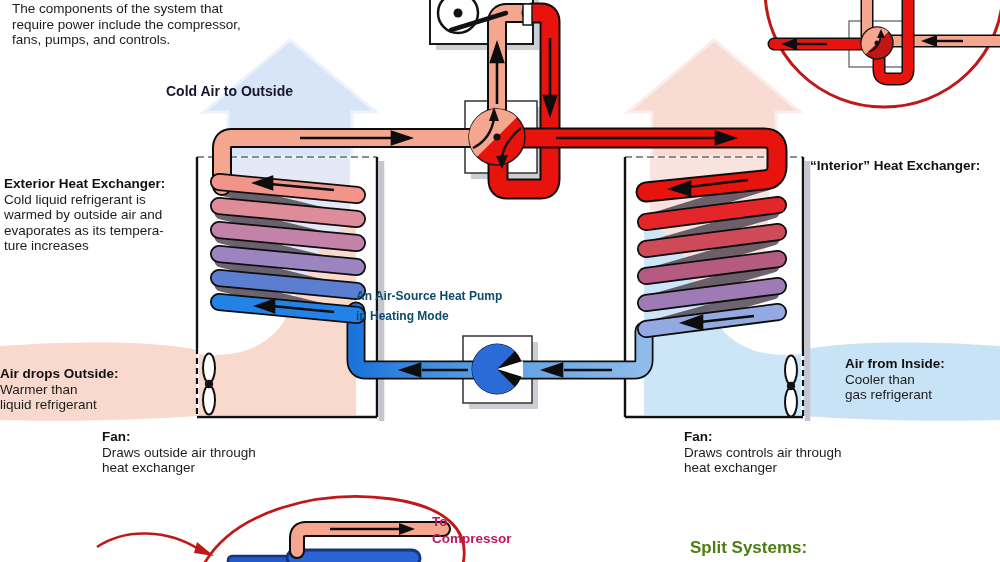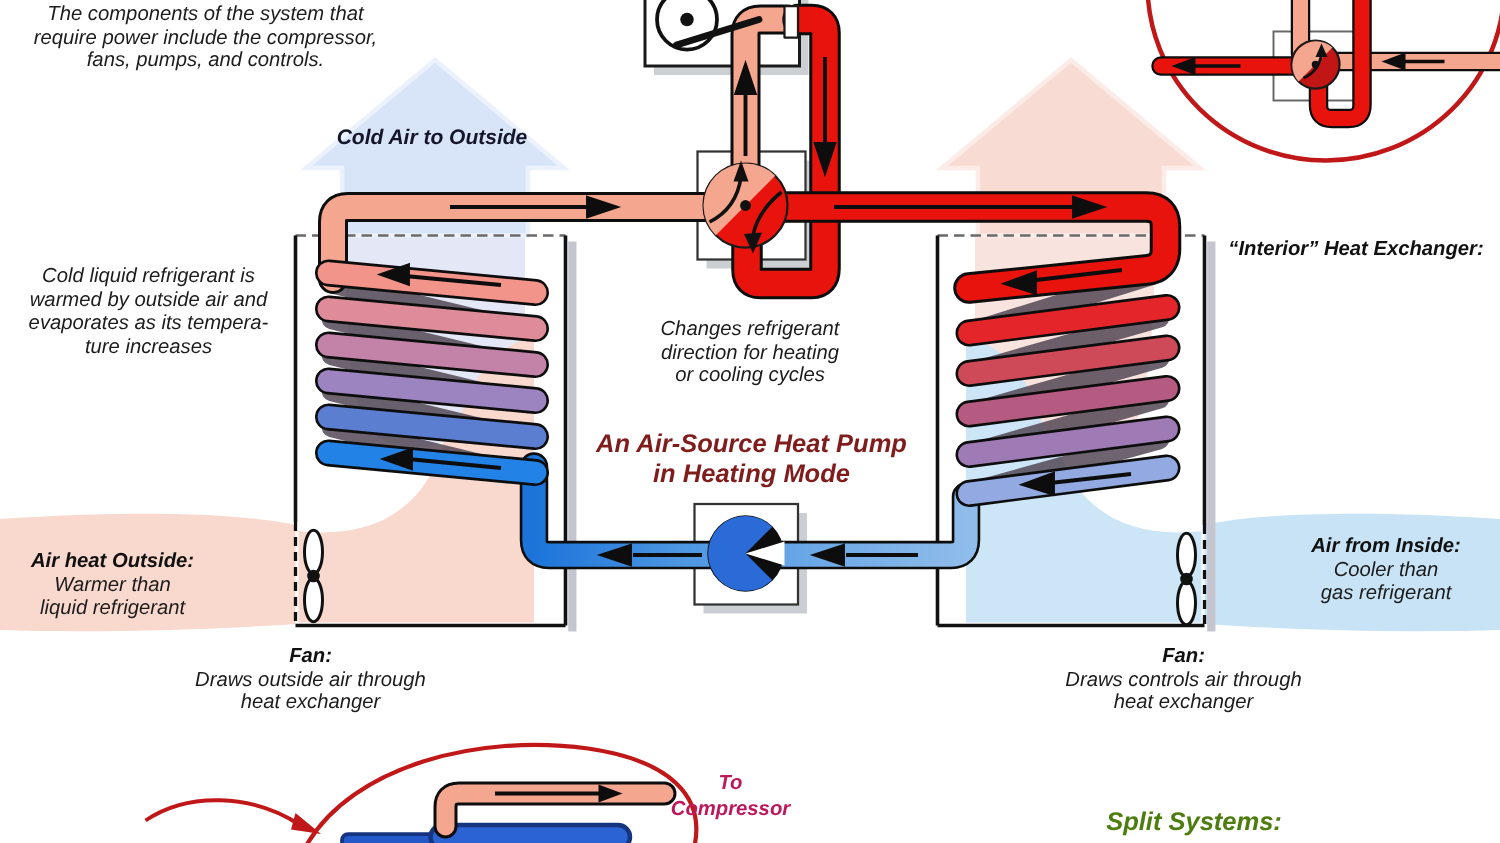--- a/index.html
+++ b/index.html
@@ -1,26 +1,26 @@
 <!DOCTYPE html>
 <html><head>
 <meta charset="utf-8">
 <style>
   html,body{margin:0;padding:0;background:#fff;}
   .stage{
     position:relative;width:1000px;height:562px;overflow:hidden;background:#fff;
     font-family:"Liberation Sans", sans-serif;color:#111;
   }
   .stage svg{position:absolute;left:0;top:0;}
-  .txt{position:absolute;text-align:center;line-height:15.5px;font-size:13.5px;color:#1c1c1c;font-style:italic;}
+  .txt{position:absolute;line-height:15.5px;font-size:13.5px;color:#1c1c1c;}
   .txt .t{font-weight:700;color:#111;}
   .txt .b{white-space:pre-line;}
   .pre{white-space:pre-line;}
   .airlabel{font-weight:700;font-size:14px;color:#15152b;}
-  .redtitle{font-weight:700;font-size:17px;line-height:20px;color:#7f1d1d;white-space:pre-line;}
+  .redtitle{font-weight:700;font-size:12px;line-height:20px;color:#0c4a6e;white-space:pre-line;}
   .splitsys{font-weight:700;font-size:17px;color:#4d7c0f;}
   .tocomp{font-weight:700;font-size:13.5px;line-height:17px;color:#be185d;white-space:pre-line;}
 </style>
 </head>
 <body>
 
 <div class="stage">
 
 <svg width="1000" height="562" viewBox="0 0 1000 562">
   <defs>
@@ -230,44 +230,42 @@
     <circle cx="877" cy="43" r="2.5" fill="#111"></circle>
   </g>
 </svg>
 
 <div class="txt" style="left:12px;top:1px;width:250px;">
   <div class="pre">The components of the system that
 require power include the compressor,
 fans, pumps, and controls.</div>
 </div>
 
-<div class="txt airlabel" style="left:178px;top:84px;width:220px;">Cold Air to Outside</div>
+<div class="txt airlabel" style="left:166px;top:84px;width:220px;">Cold Air to Outside</div>
 
 <div class="txt" style="left:4px;top:176px;width:190px;">
+  <div class="t">Exterior Heat Exchanger:</div>
   <div class="b">Cold liquid refrigerant is
 warmed by outside air and
 evaporates as its tempera-
 ture increases</div>
 </div>
 
 <div class="txt" style="left:810px;top:158px;width:188px;">
   <div class="t">“Interior” Heat Exchanger:</div>
 </div>
 
 <div class="txt" style="left:405px;top:211px;width:190px;">
-  <div class="b">Changes refrigerant
-direction for heating
-or cooling cycles</div>
 </div>
 
 <div class="txt redtitle" style="left:356px;top:286px;width:290px;">An Air-Source Heat Pump
 in Heating Mode</div>
 
 <div class="txt" style="left:0px;top:366px;width:150px;">
-  <div class="t">Air heat Outside:</div>
+  <div class="t">Air drops Outside:</div>
   <div class="b">Warmer than
 liquid refrigerant</div>
 </div>
 
 <div class="txt" style="left:845px;top:356px;width:158px;">
   <div class="t">Air from Inside:</div>
   <div class="b">Cooler than
 gas refrigerant</div>
 </div>
 

